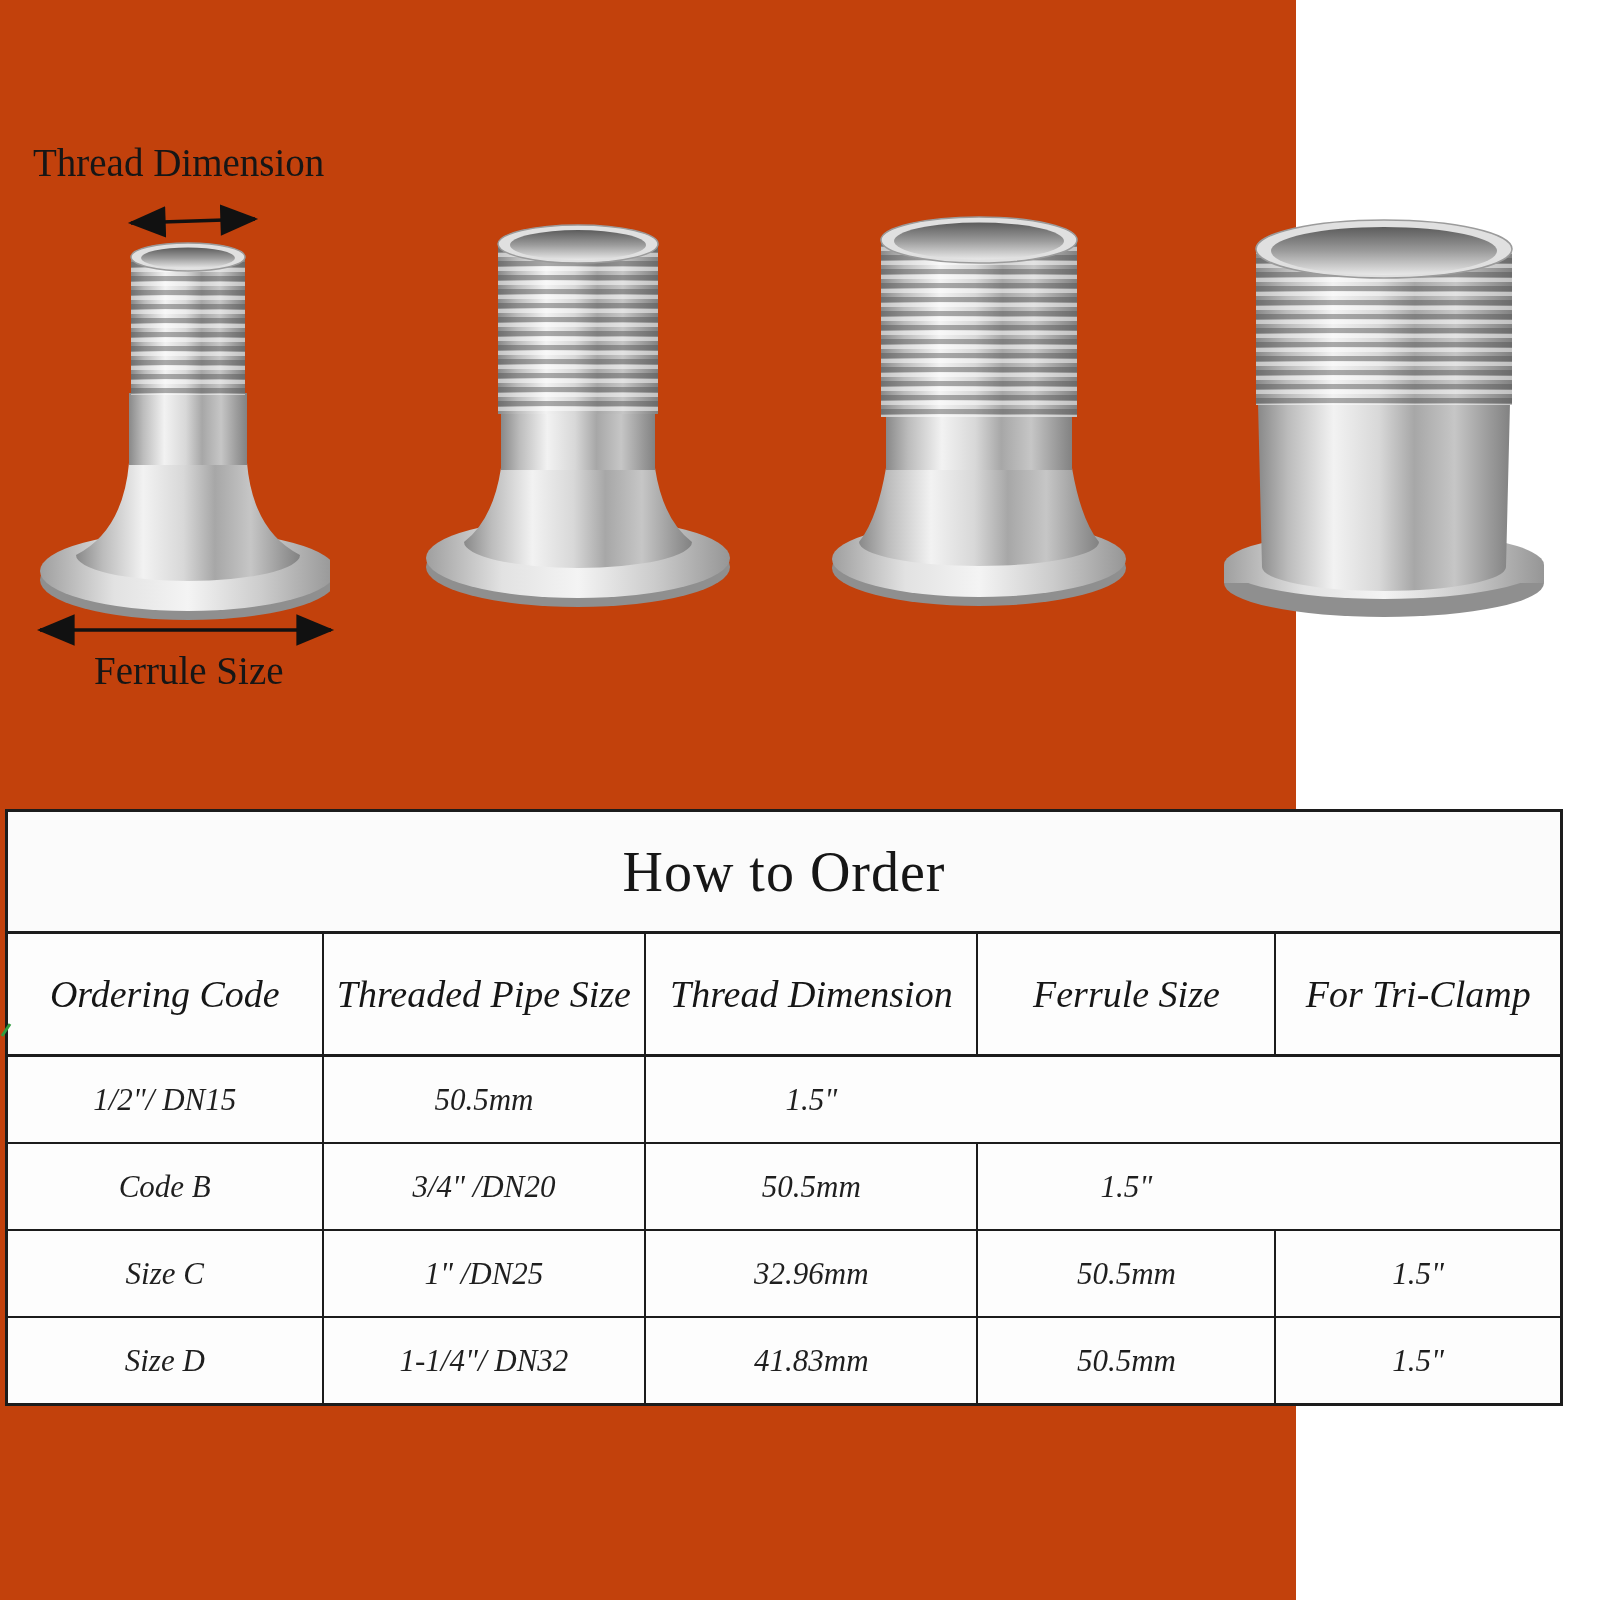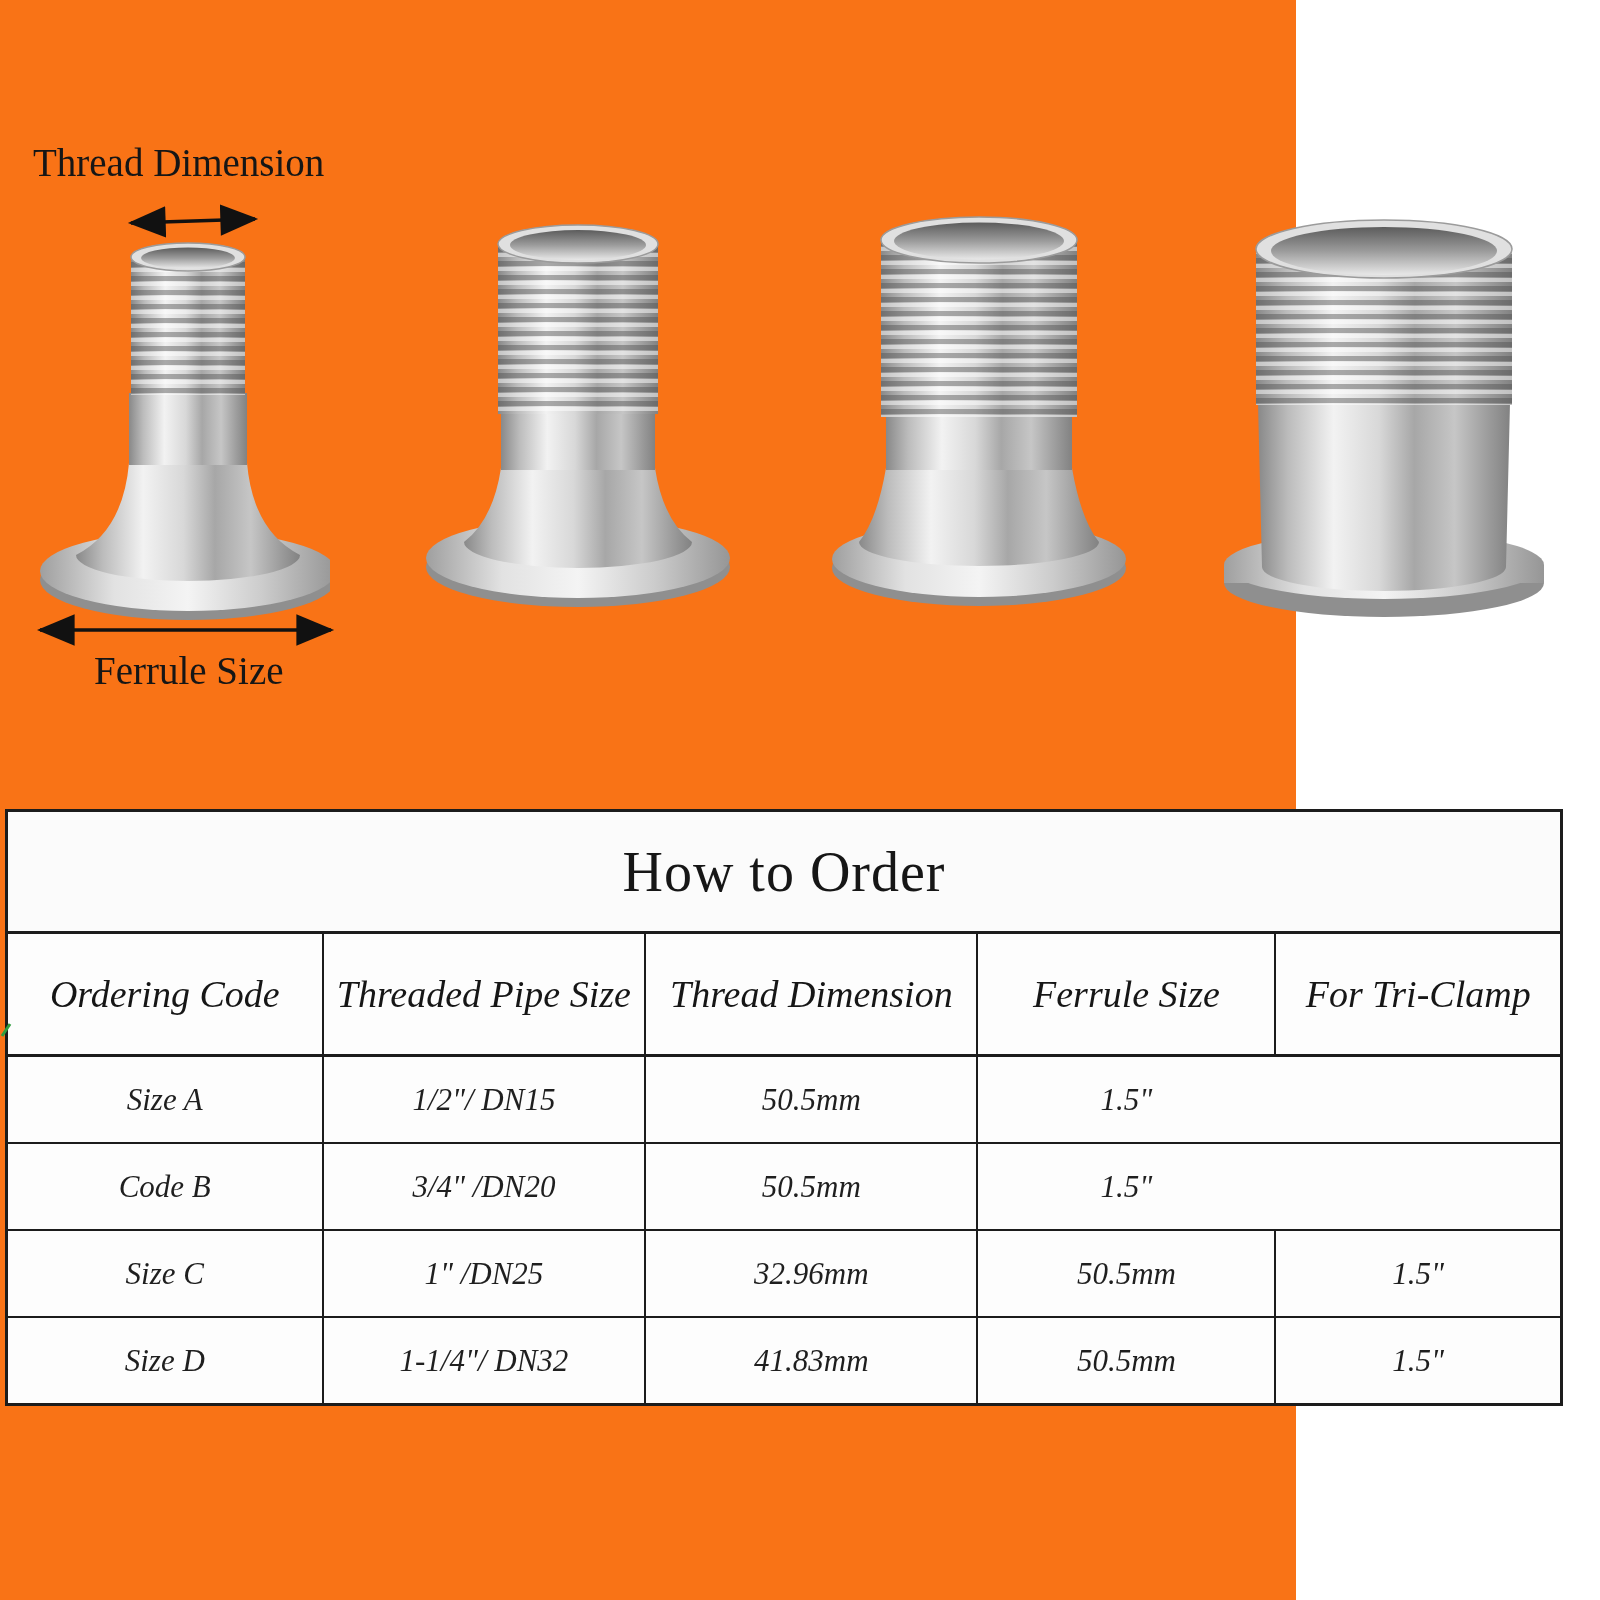--- a/index.html
+++ b/index.html
@@ -1,17 +1,17 @@
 <!DOCTYPE html>
 <html><head>
 <meta charset="utf-8">
 <style>
   html,body{margin:0;padding:0;width:1600px;height:1600px;background:#ffffff;overflow:hidden;
             font-family:"Liberation Serif","DejaVu Serif",serif;color:#1f1f1f;}
-  .stage{position:relative;width:1296px;height:1600px;background:#f97316;}
+  .stage{position:relative;width:1296px;height:1600px;background:#c2410c;}
 
   
   .fig-label{position:absolute;font-size:39px;color:#161616;white-space:nowrap;}
   #thread-label{left:33px;top:140px;}
   #ferrule-label{left:94px;top:648px;}
   .fitting{position:absolute;}
   .arrow-svg{position:absolute;overflow:visible;}
 
   
   .order-table{position:absolute;left:5px;top:778px;width:1558px;
@@ -128,21 +128,20 @@
 
     <div class="t-head">
       <div class="t-cell">Ordering Code</div>
       <div class="t-cell">Threaded Pipe Size</div>
       <div class="t-cell">Thread Dimension</div>
       <div class="t-cell">Ferrule Size</div>
       <div class="t-cell">For Tri-Clamp</div>
     </div>
 
     <div class="t-row">
-      <div class="t-cell">Size A</div>
       <div class="t-cell">1/2"/ DN15</div>
       <div class="t-cell">50.5mm</div>
       <div class="t-cell">1.5"</div>
     </div>
     <div class="t-row">
       <div class="t-cell">Code B</div>
       <div class="t-cell">3/4" /DN20</div>
       <div class="t-cell">50.5mm</div>
       <div class="t-cell">1.5"</div>
     </div>

